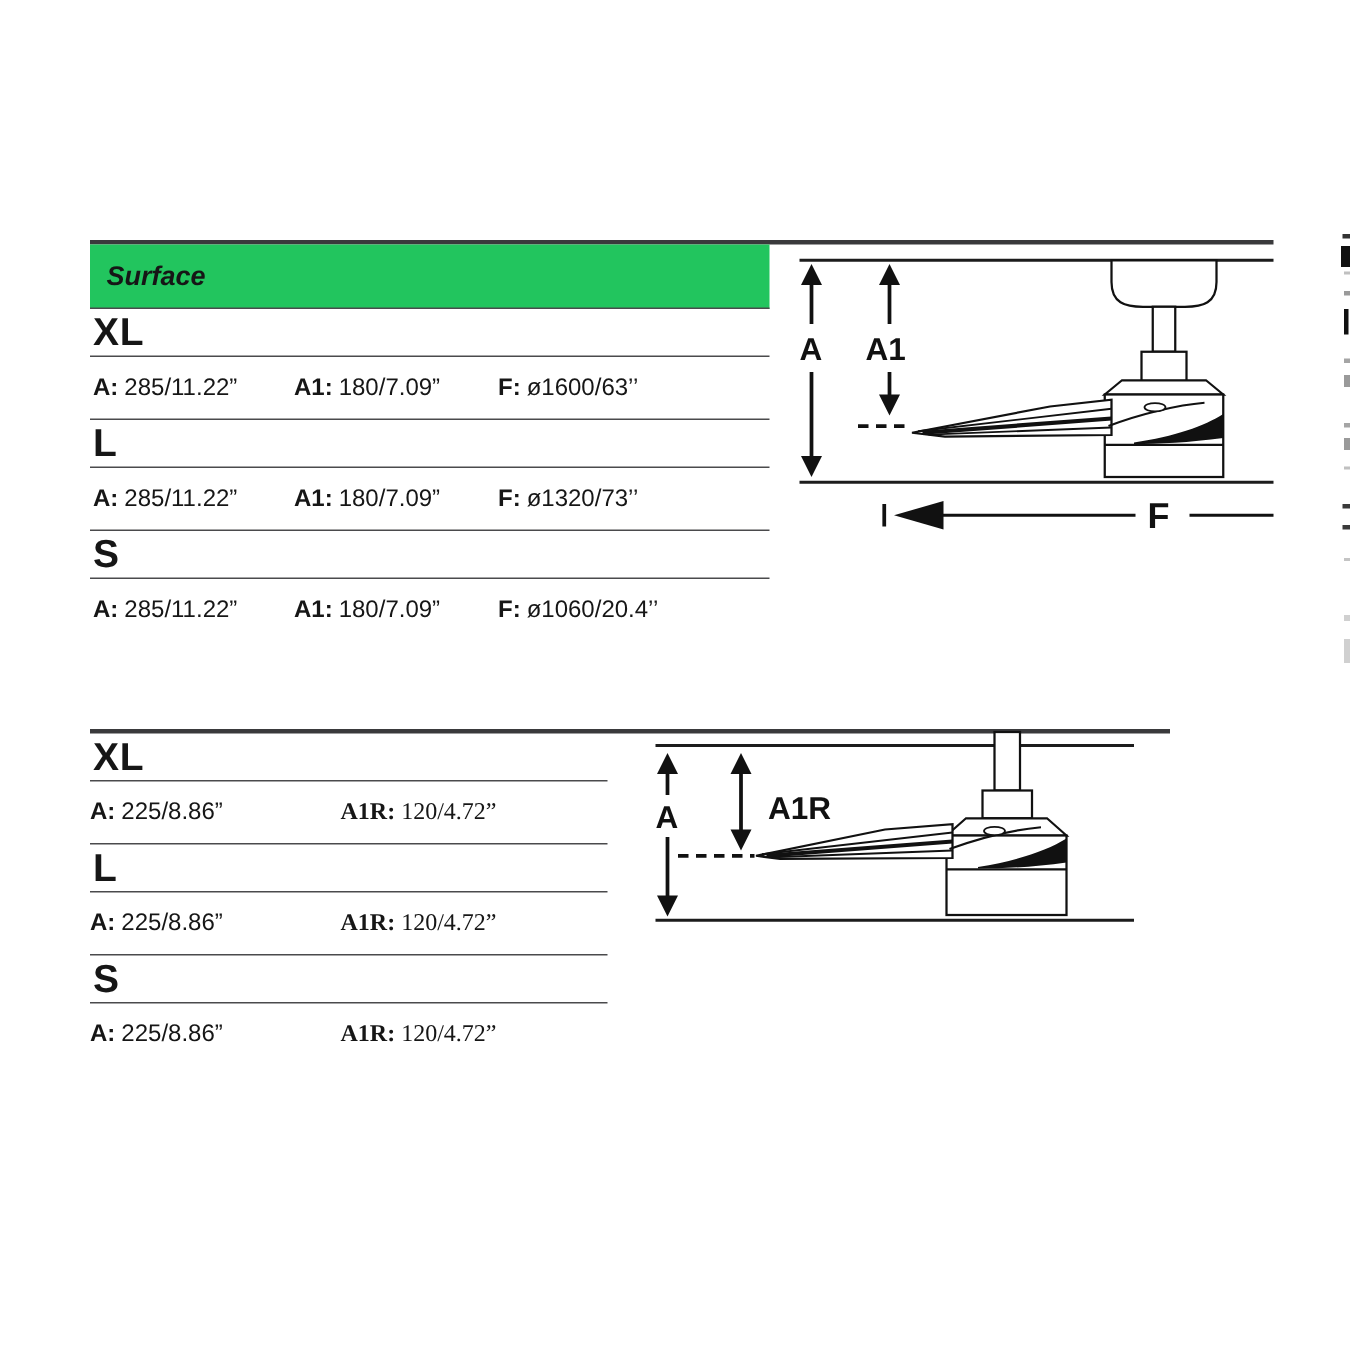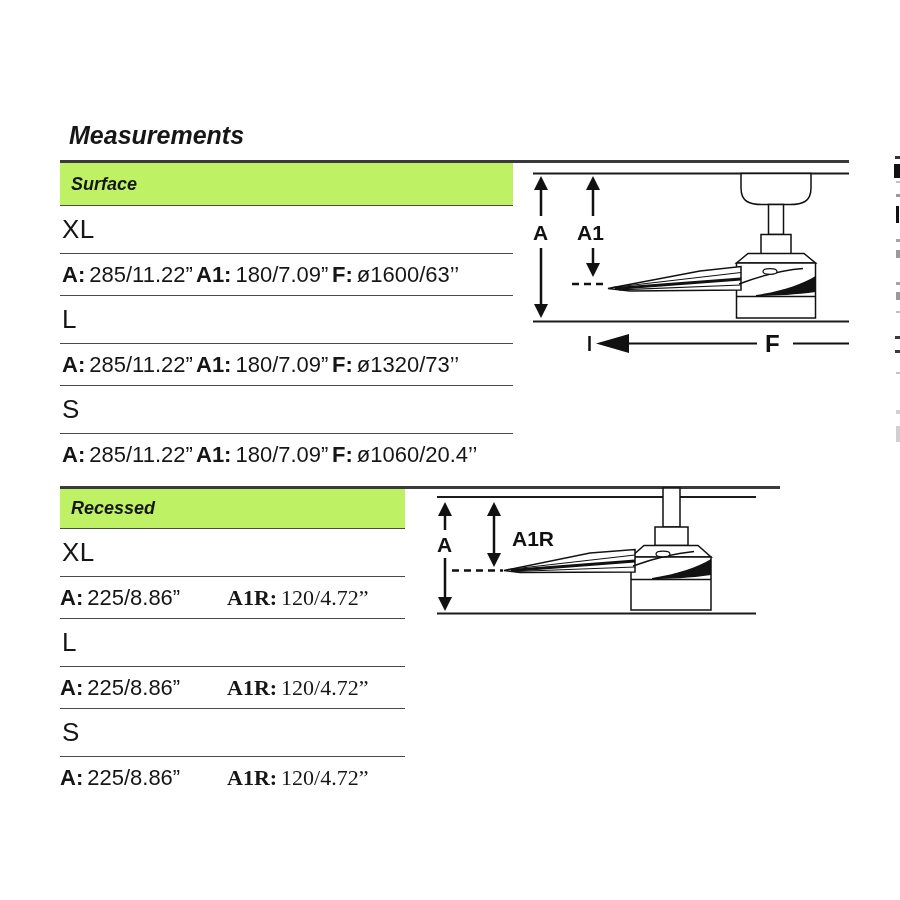--- a/index.html
+++ b/index.html
@@ -9,48 +9,47 @@
   .title{position:absolute;left:69px;top:121px;font-size:25px;font-weight:bold;font-style:italic;}
 
   .thick-rule{position:absolute;height:3px;background:#3a3a3c;}
   #surface-rule{left:60px;top:160px;width:789px;}
   #recessed-rule{left:60px;top:486px;width:720px;}
 
   .spec-table{position:absolute;}
   #surface-table{left:60px;top:163px;width:453px;}
   #recessed-table{left:60px;top:489px;width:345px;}
 
-  .header-band{height:43px;background:#bef264;border-bottom:1.5px solid #4a4a4c;
+  .header-band{height:43px;background:#22c55e;border-bottom:1.5px solid #4a4a4c;
     display:flex;align-items:center;padding-left:11px;box-sizing:border-box;
     font-size:18px;font-weight:bold;font-style:italic;}
   #recessed-table .header-band{height:40px;}
-  .size-row{height:48px;border-bottom:1.5px solid #4a4a4c;display:flex;align-items:center;
-    padding-left:2px;box-sizing:border-box;font-size:26px;font-weight:normal;letter-spacing:.5px;}
+  .size-row{height:32px;border-bottom:1.5px solid #4a4a4c;display:flex;align-items:center;
+    padding-left:2px;box-sizing:border-box;font-size:26px;font-weight:bold;letter-spacing:.5px;}
   .val-row{height:42px;border-bottom:1.5px solid #4a4a4c;position:relative;
-    box-sizing:border-box;font-size:22px;}
+    box-sizing:border-box;font-size:16px;}
   .val-row.last{border-bottom:none;}
   .m{position:absolute;top:50%;transform:translateY(-50%);white-space:nowrap;}
   .lbl{font-weight:bold;margin-right:4px;}
   .sc0{left:2px;} .sc1{left:136px;} .sc2{left:272px;}
   .rc0{left:0;} .rc1{left:167px;font-family:Liberation Serif, serif;}
 
   svg{position:absolute;overflow:visible;}
   #surface-diagram{left:520px;top:155px;}
   #recessed-diagram{left:425px;top:480px;}
   .dim-text{font-family:"Liberation Sans",sans-serif;font-weight:bold;font-size:21px;fill:#111;}
   .dim-text-lg{font-family:"Liberation Sans",sans-serif;font-weight:bold;font-size:24px;fill:#111;}
 
   .frag{position:absolute;background:#111;}
 </style>
 </head>
 <body>
 
 <div id="page">
 
-  <div class="title">Measurements</div>
 
   <div class="thick-rule" id="surface-rule"></div>
 
   <div class="spec-table" id="surface-table">
     <div class="header-band">
       <span>Surface</span>
     </div>
 
     <div class="size-row">
       <span>XL</span>
@@ -124,23 +123,20 @@
       <polygon points="596,343.5 629,334 629,353" fill="#111"></polygon>
       <line x1="627" y1="343.5" x2="757" y2="343.5" stroke="#111" stroke-width="2"></line>
       <text class="dim-text-lg" x="765" y="352">F</text>
       <line x1="793" y1="343.5" x2="849" y2="343.5" stroke="#111" stroke-width="2"></line>
     </g>
   </svg>
 
   <div class="thick-rule" id="recessed-rule"></div>
 
   <div class="spec-table" id="recessed-table">
-    <div class="header-band">
-      <span>Recessed</span>
-    </div>
 
     <div class="size-row">
       <span>XL</span>
     </div>
     <div class="val-row">
       <span class="m rc0"><span class="lbl">A:</span><span>225/8.86”</span></span>
       <span class="m rc1"><span class="lbl">A1R:</span><span>120/4.72”</span></span>
     </div>
 
     <div class="size-row">

